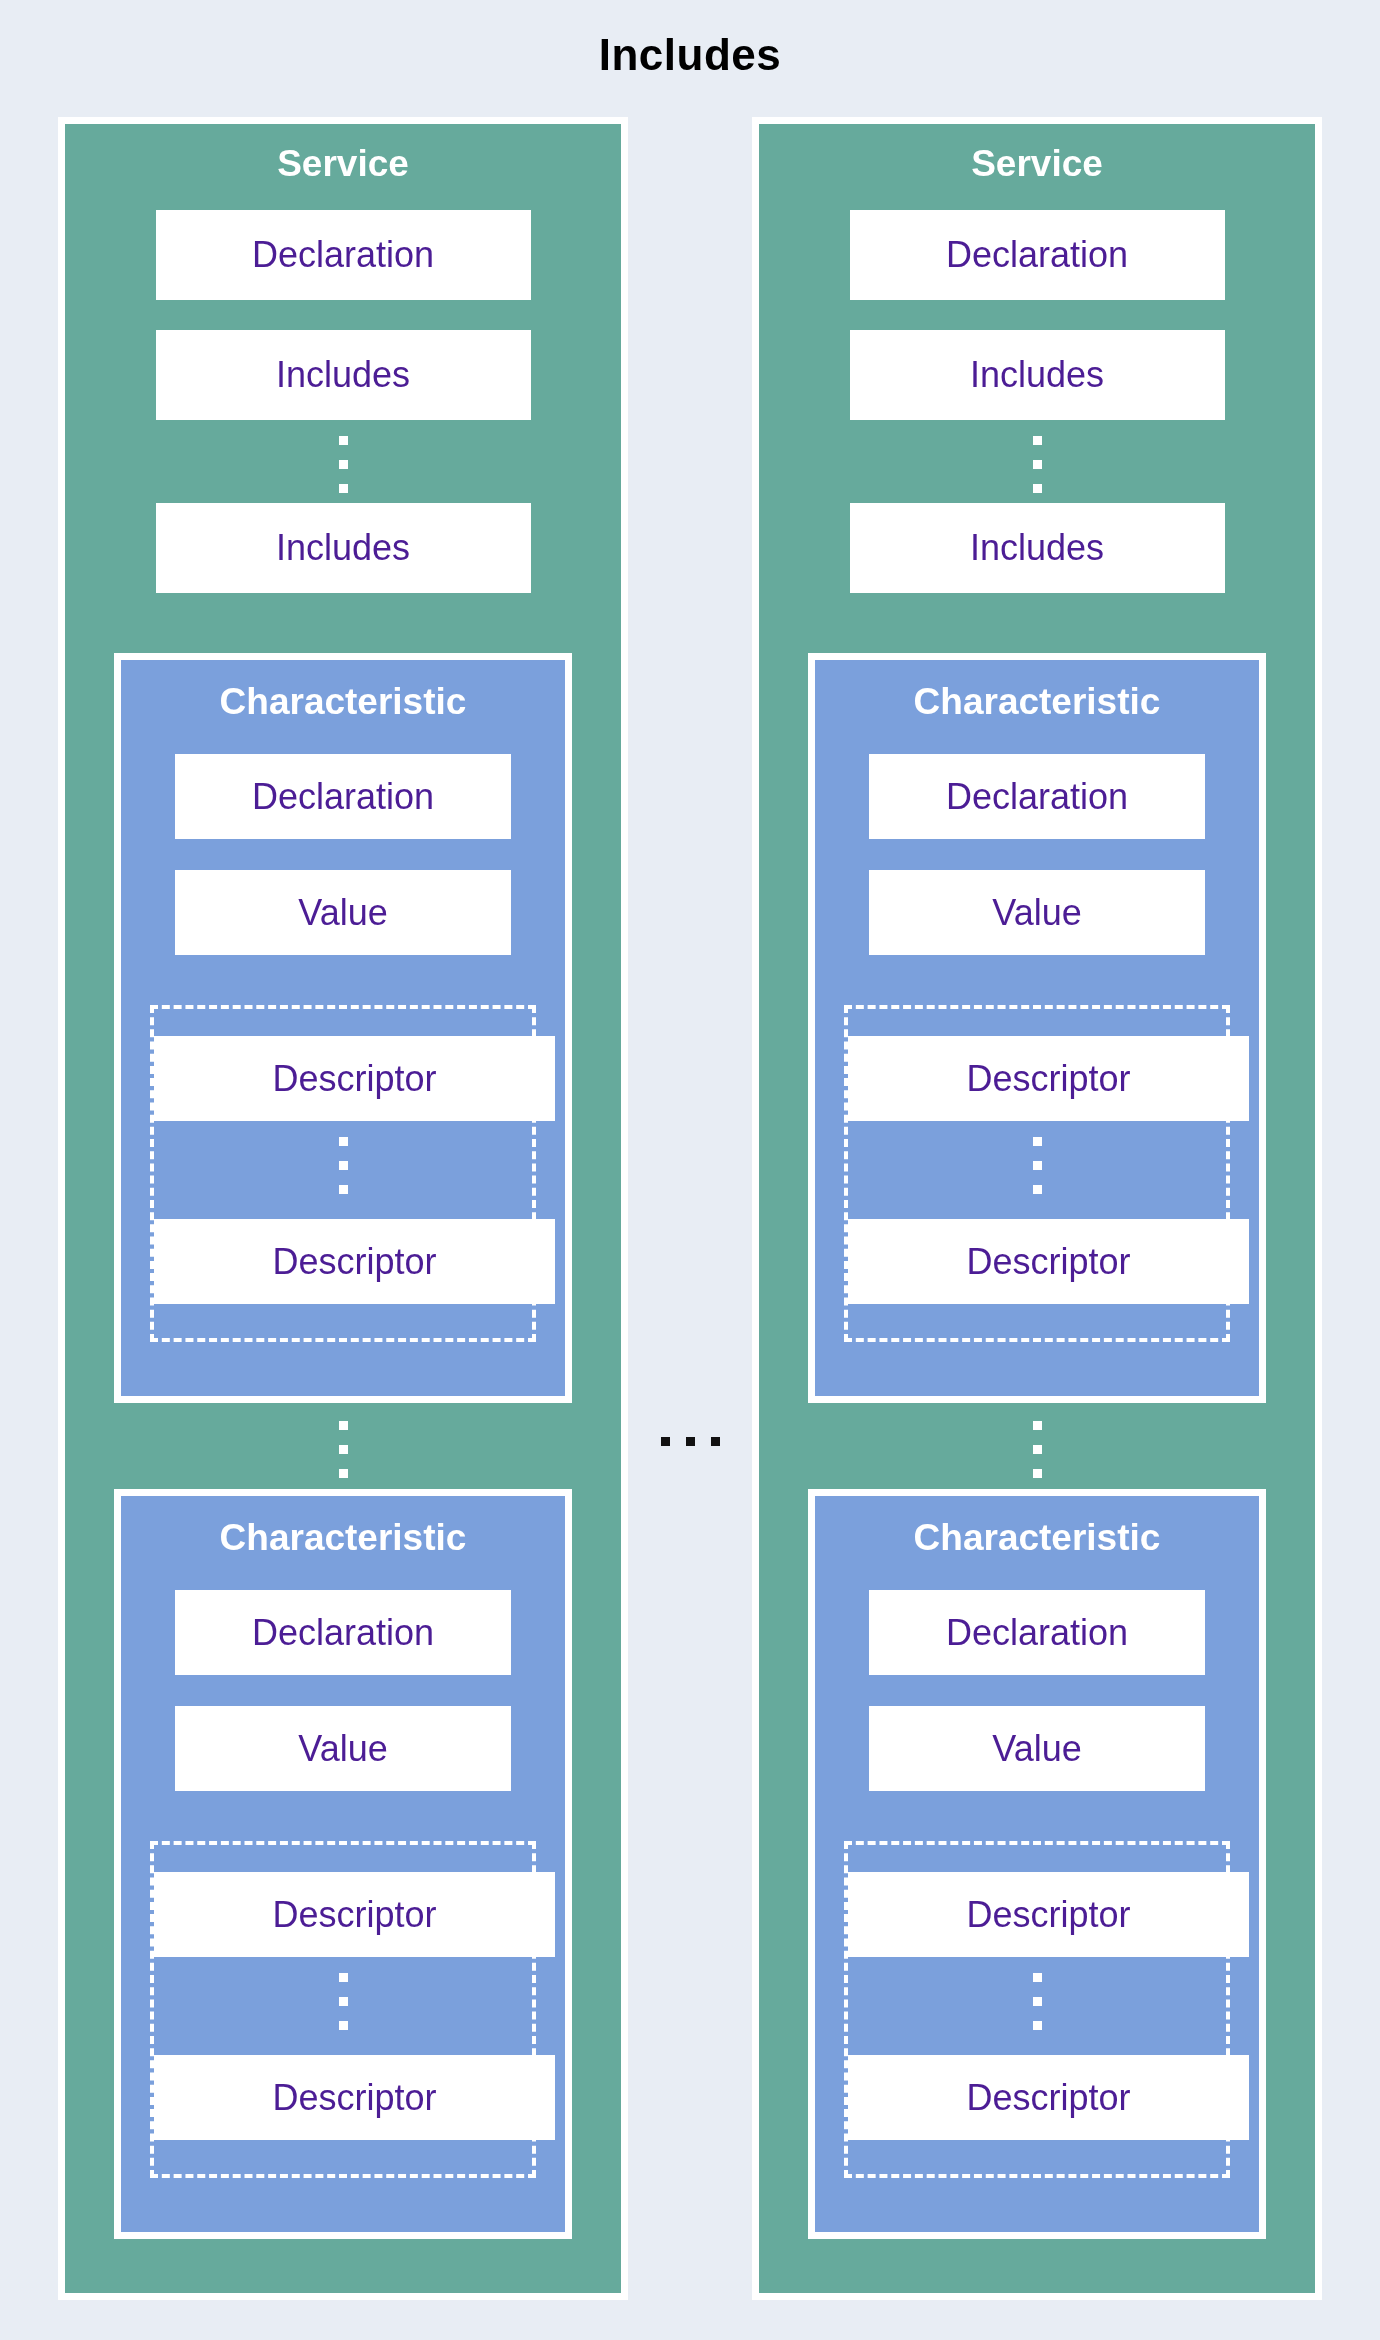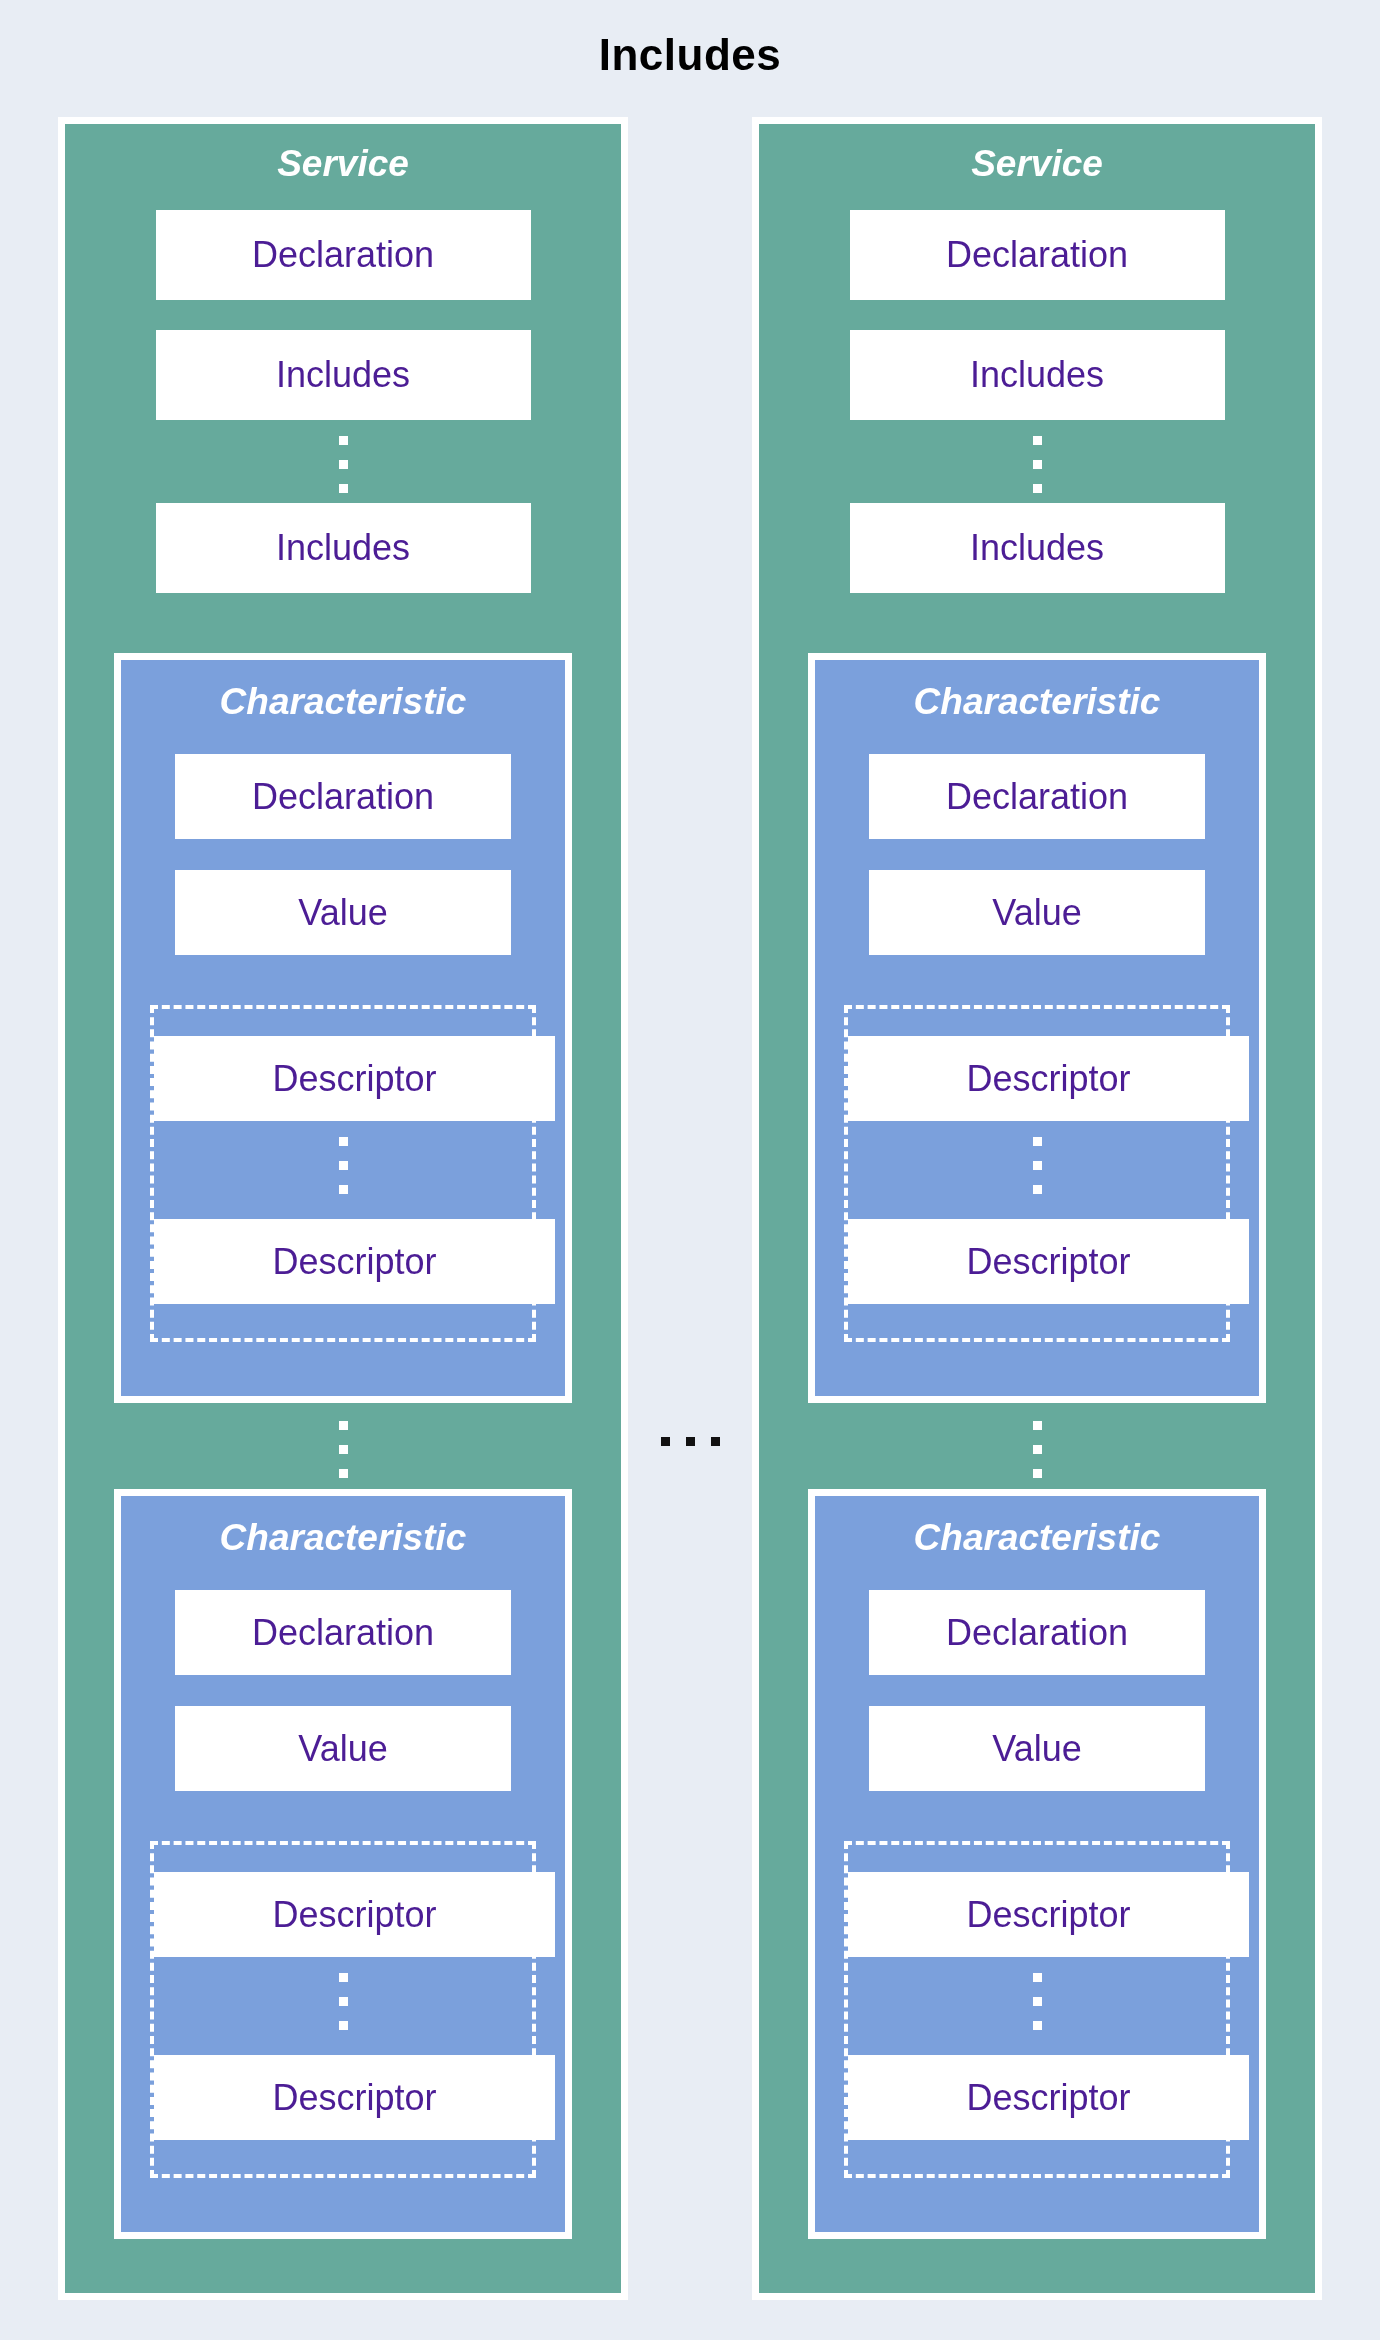--- a/index.html
+++ b/index.html
@@ -25,21 +25,20 @@
     border: 7px solid #ffffff;
   }
   .service.left  { left: 58px; }
   .service.right { left: 752px; }
   .group-label {
     text-align: center;
     color: #ffffff;
     font-weight: bold;
     font-size: 37px;
     line-height: 40px;
-    font-style: italic;
   }
   .service > .group-label { margin-top: 20px; }
   .wbox {
     background: #ffffff;
     color: #4c1d95;
     font-size: 36px;
     display: flex; align-items: center; justify-content: center;
     margin-left: auto; margin-right: auto;
   }
   .service > .wbox { width: 375px; height: 90px; }

